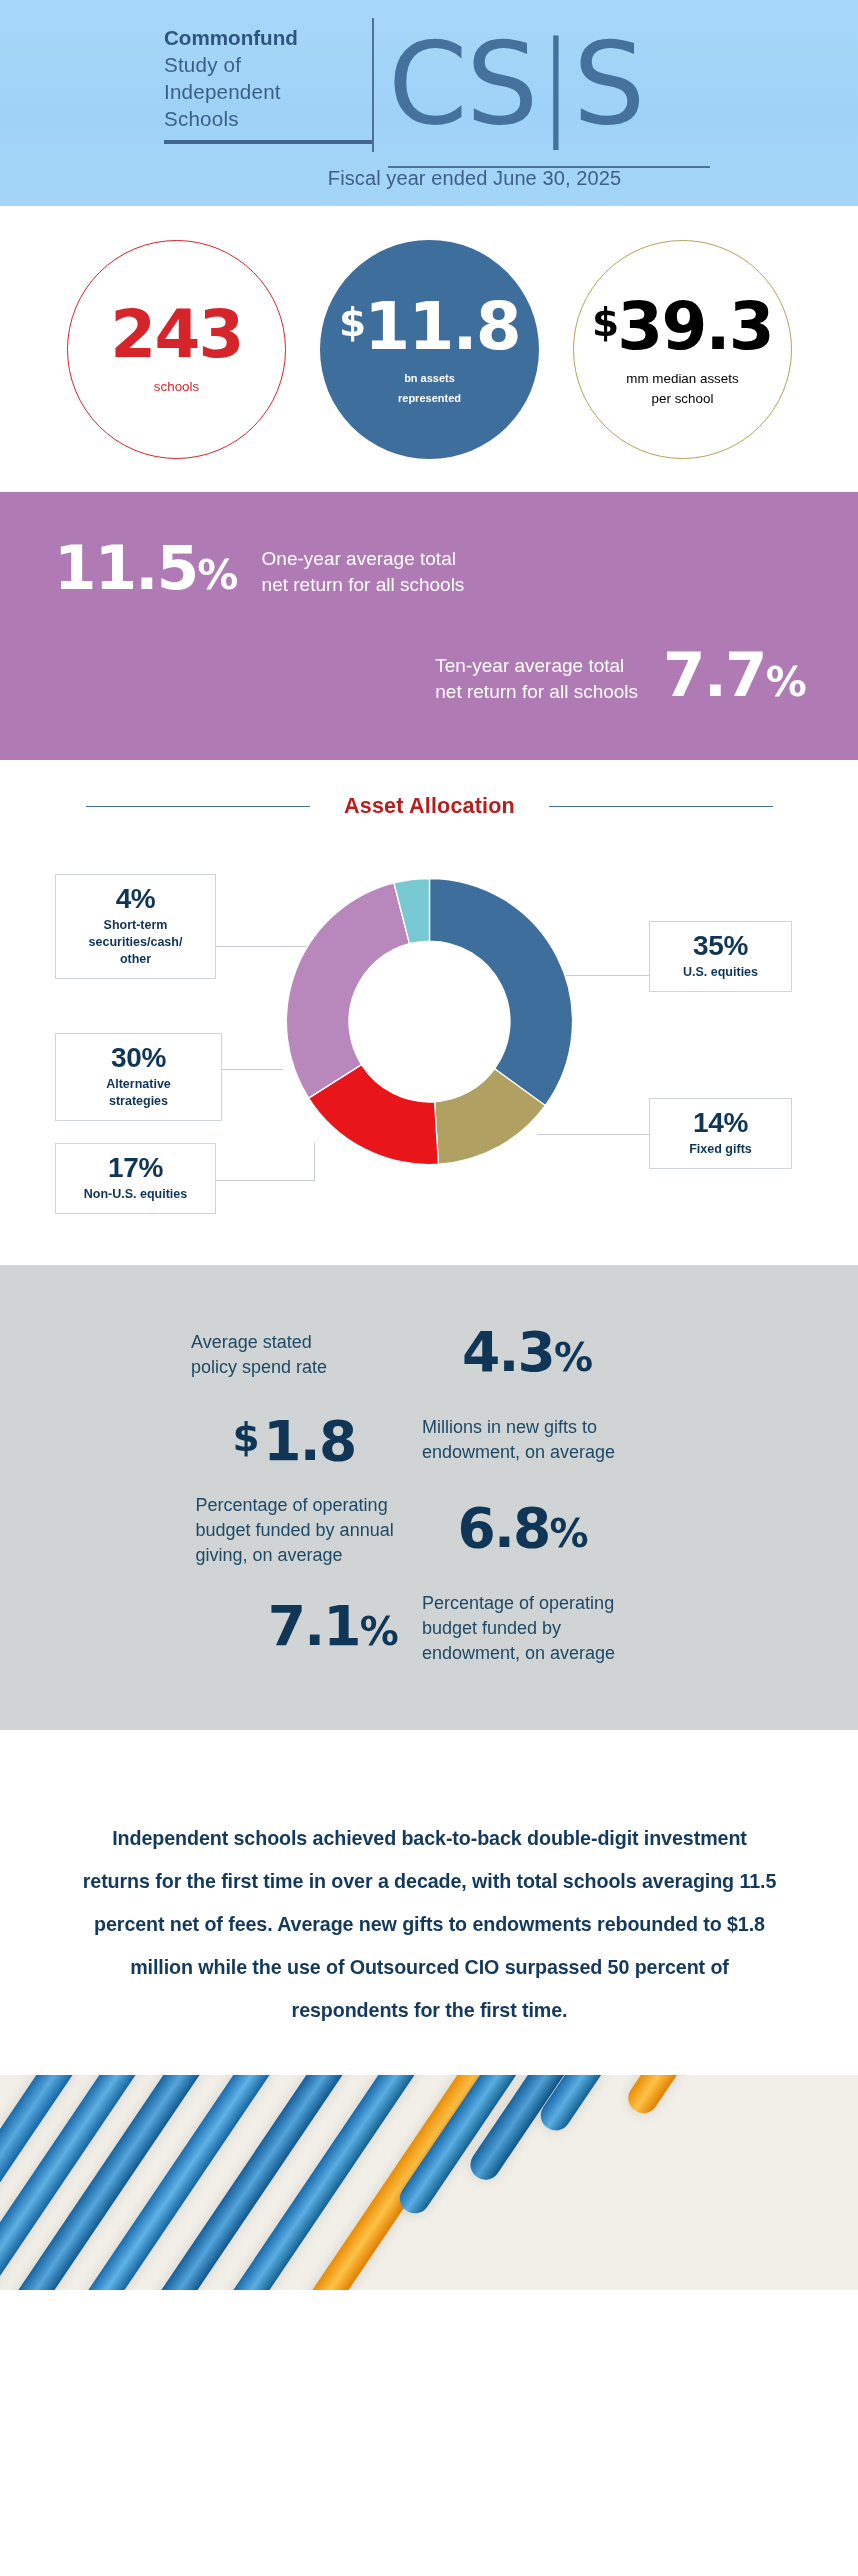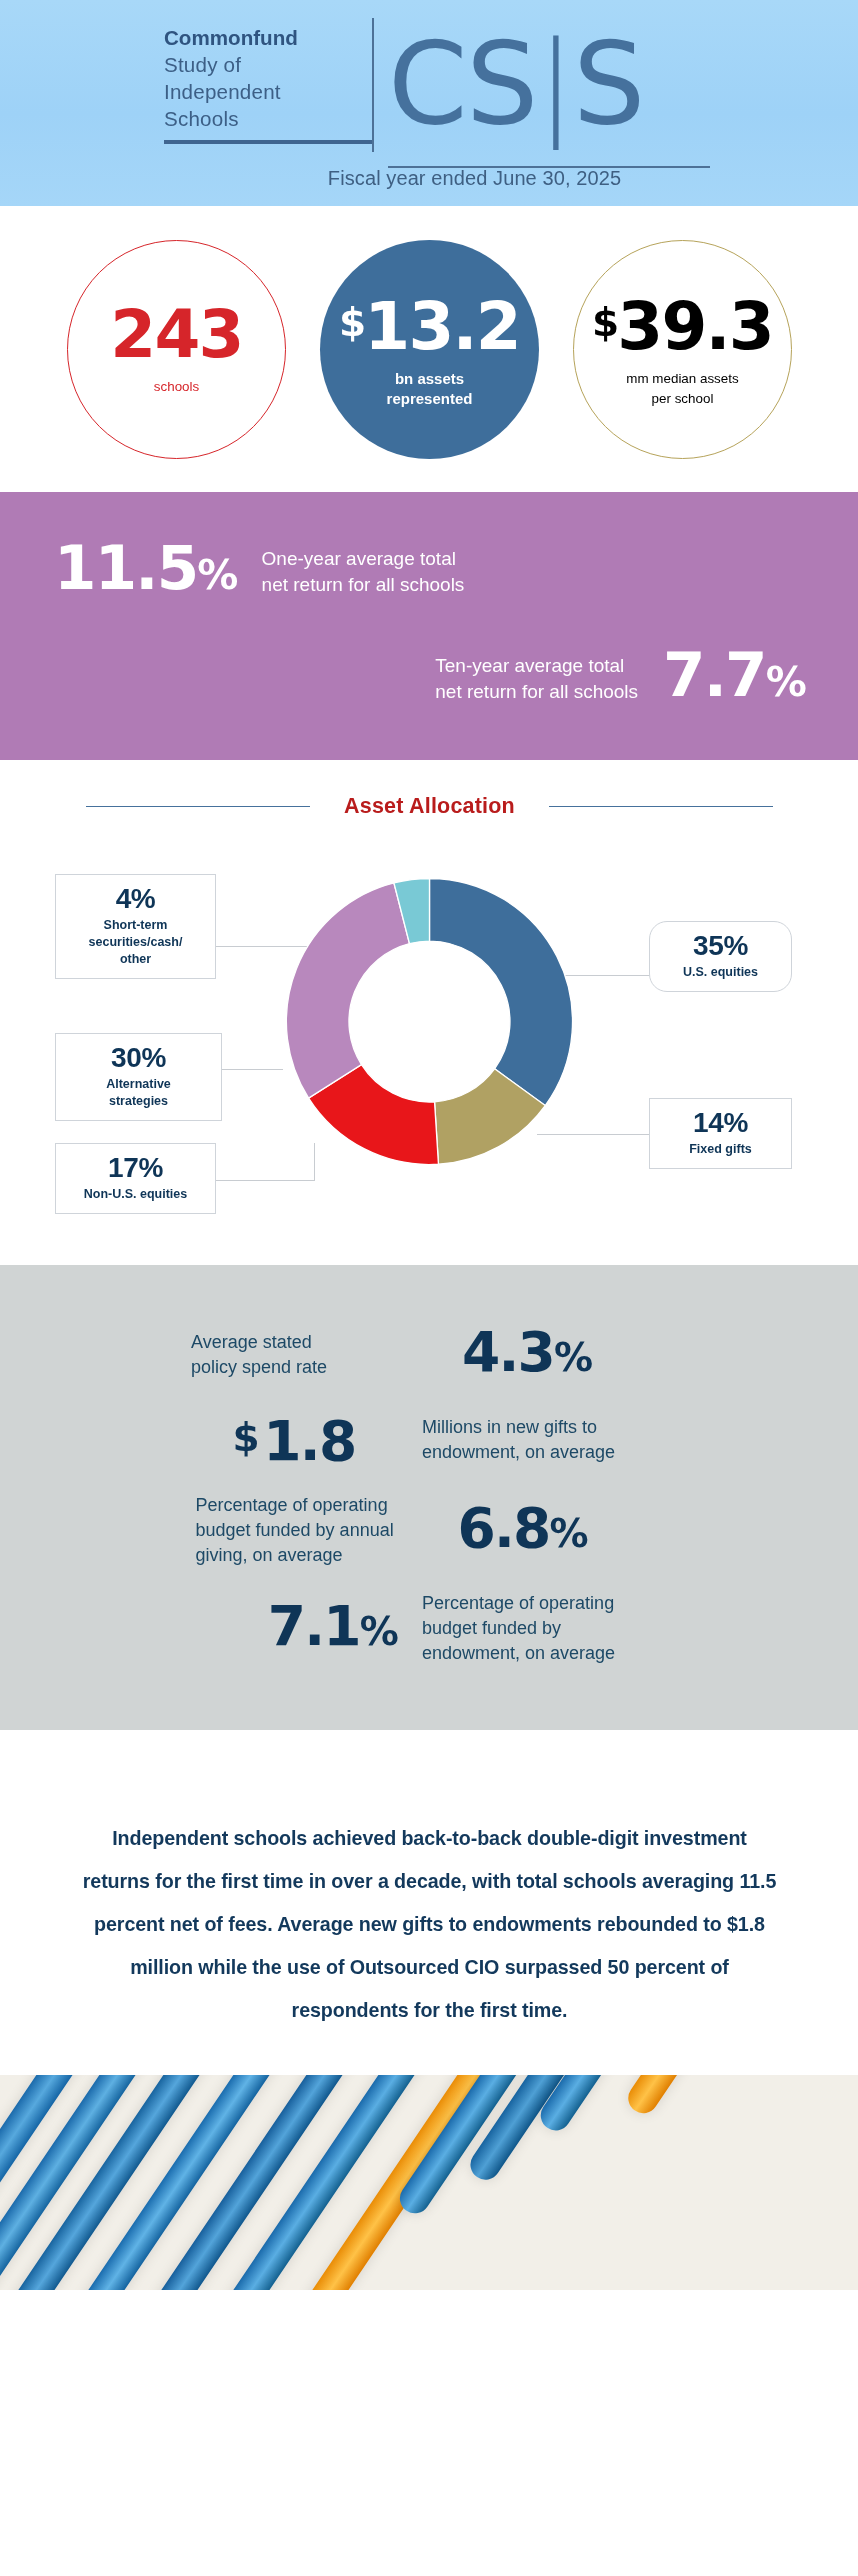--- a/index.html
+++ b/index.html
@@ -105,21 +105,21 @@
   .circ-num {
     font-size: 66px;
     line-height: 66px;
     font-weight: 700;
     letter-spacing: -1.8px;
     font-family: "DejaVu Sans", sans-serif;
   }
   .circ-num .dollar { font-size: 39px; vertical-align: 12.5px; font-weight: 700; }
   .circ-sub {
     margin-top: 9px;
-    font-size: 15px;
+    font-size: 11px;
     line-height: 19px;
     font-weight: 600;
   }
   .red-txt { color: #d6252a; }
   .white-txt { color: #ffffff; }
   .gold-txt { color: #000000; }
   .circ-sub.light { font-weight: 400; font-size: 13.4px; }
 
   
   .purple {
@@ -205,21 +205,21 @@
   .lbl .nm {
     color: #0f3557;
     font-size: 12.5px;
     line-height: 17px;
     font-weight: 600;
     margin-top: 2.7px;
   }
   .lbl-4  { left: 55px;  top: 114px; width: 161px; }
   .lbl-30 { left: 55px;  top: 273px; width: 167px; }
   .lbl-17 { left: 55px;  top: 383px; width: 161px; }
-  .lbl-35 { left: 649px; top: 161px; width: 143px; border-radius: 18px; }
+  .lbl-35 { left: 649px; top: 161px; width: 143px; }
   .lbl-14 { left: 649px; top: 338px; width: 143px; }
 
   .leader { position: absolute; background: #c8ccd1; }
 
   
   .grey {
     background: #d0d4d4;
     padding: 36px 0 41px;
   }
   .stat-row {
@@ -307,21 +307,21 @@
 </div>
 
 <div class="circles">
 
   <div class="circ outline-red">
     <div class="circ-num red-txt">243</div>
     <div class="circ-sub red-txt light">schools</div>
   </div>
 
   <div class="circ filled-blue">
-    <div class="circ-num white-txt"><span class="dollar">$</span><span>13.2</span></div>
+    <div class="circ-num white-txt"><span class="dollar">$</span><span>11.8</span></div>
     <div class="circ-sub white-txt">bn assets</div>
     <div class="circ-sub white-txt" style="margin-top:0.9px">represented</div>
   </div>
 
   <div class="circ outline-gold">
     <div class="circ-num gold-txt"><span class="dollar">$</span><span>39.3</span></div>
     <div class="circ-sub gold-txt light">mm median assets</div>
     <div class="circ-sub gold-txt light" style="margin-top:0.9px">per school</div>
   </div>
 

